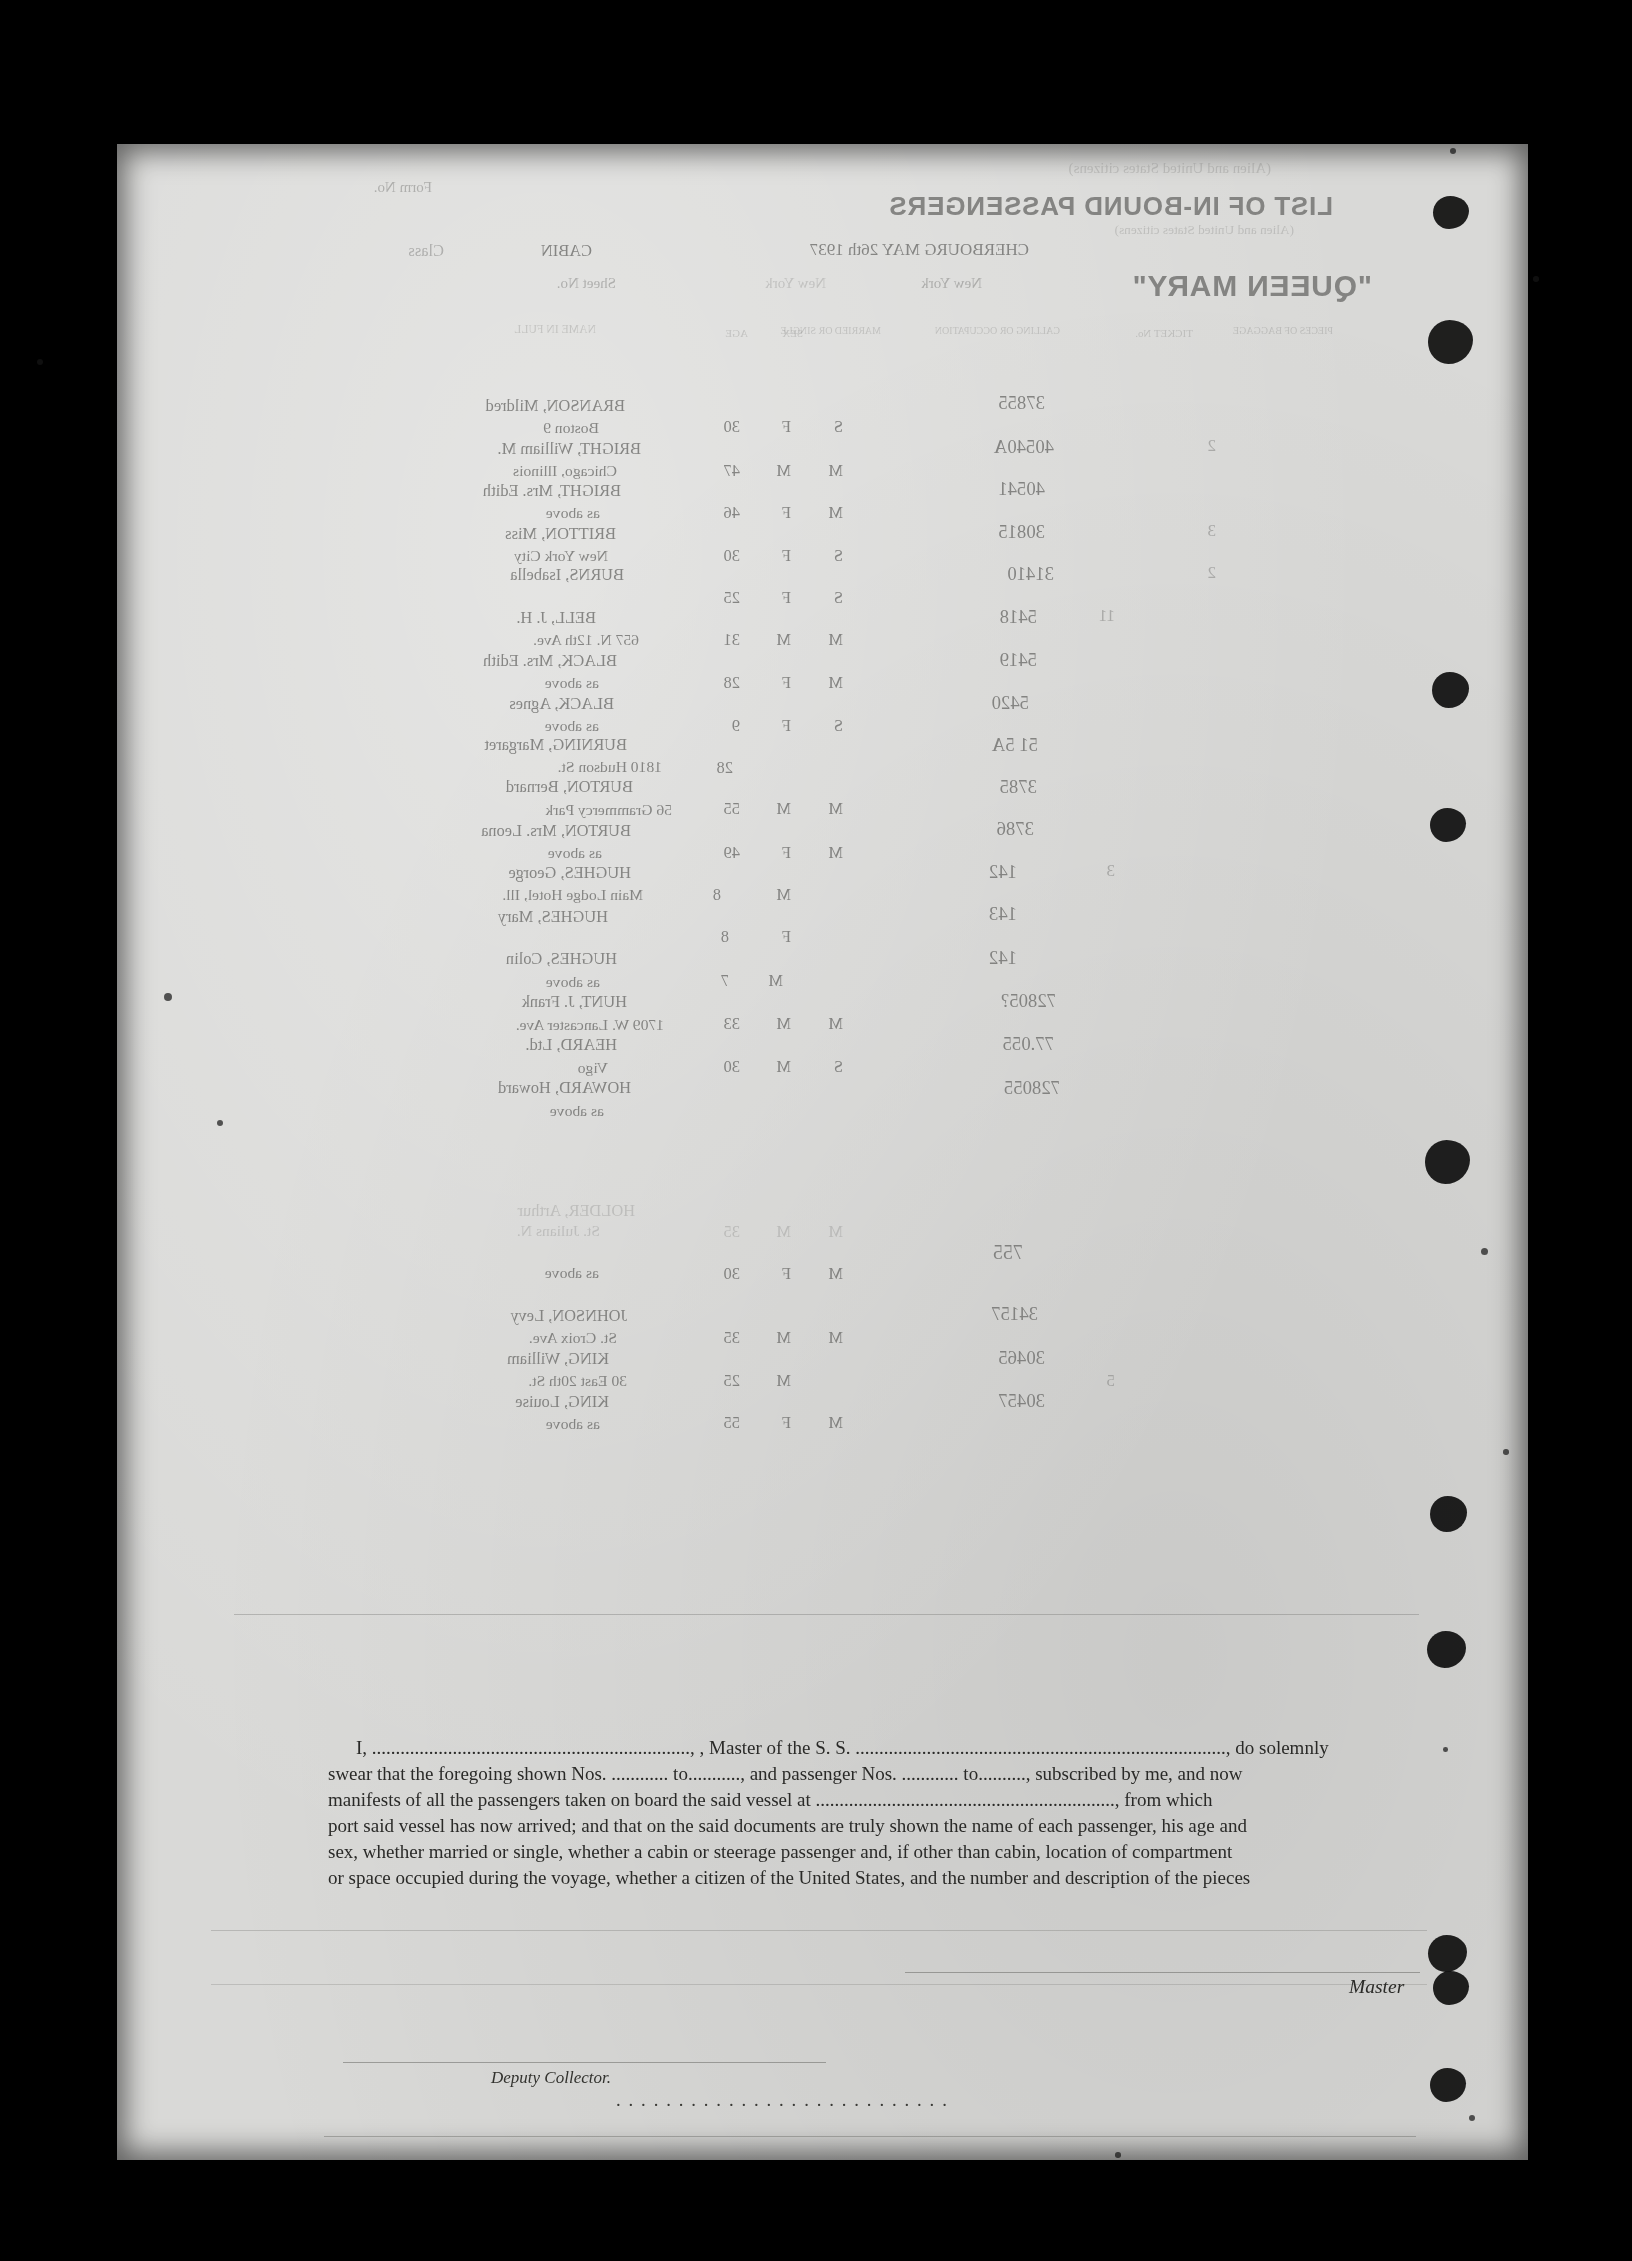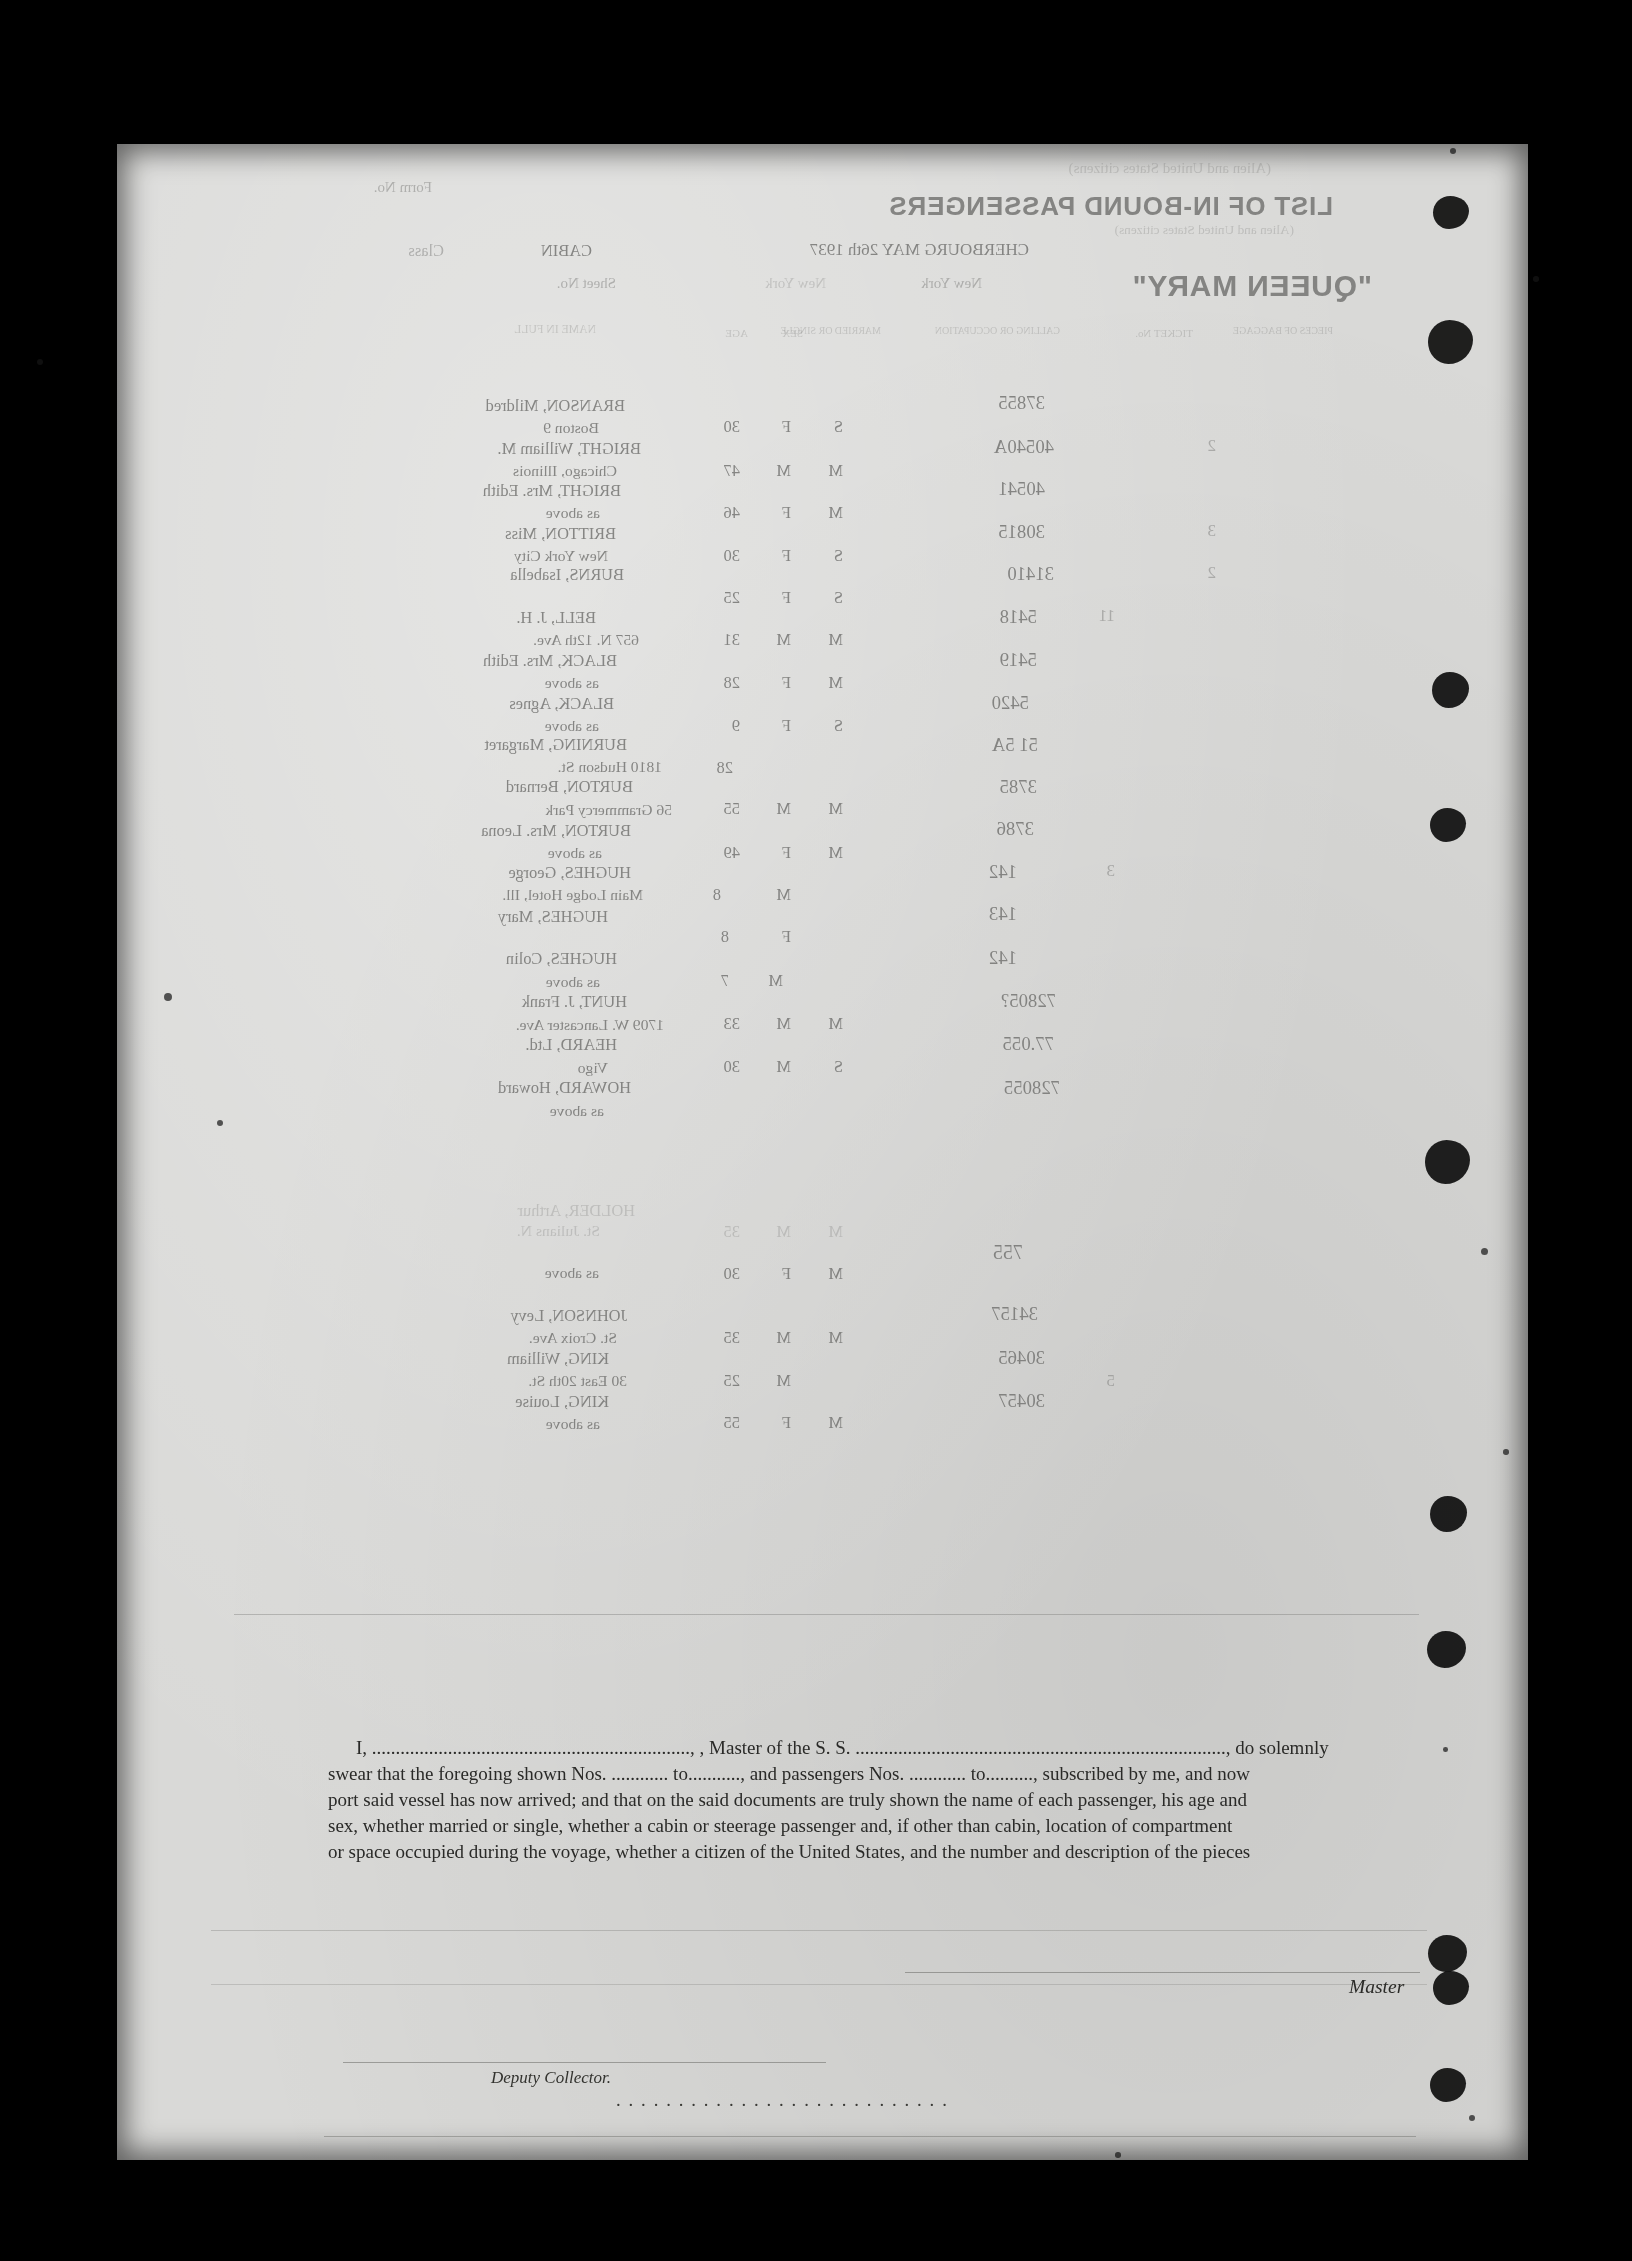--- a/index.html
+++ b/index.html
@@ -308,23 +308,27 @@
   <div id="affidavit">
     <p>
       <span class="indent"></span><span>I,</span>
       <span class="dots">...................................................................,</span>
       <span>, Master of the S. S.</span>
       <span class="dots">..............................................................................</span><span>, do solemnly</span>
     </p>
     <p>
       <span>swear that the foregoing shown Nos.</span>
       <span class="dots">............</span>
-      <span>to</span><span class="dots">...........</span><span>, and passengers Nos.</span>
+      <span>to</span><span class="dots">...........</span><span>, and passenger Nos.</span>
       <span class="dots">............</span>
       <span>to</span><span class="dots">..........</span><span>, subscribed by me, and now</span>
+    </p>
+    <p>
+      <span>manifests of all the passengers taken on board the said vessel at</span>
+      <span class="dots">...............................................................</span><span>, from which</span>
     </p>
     <p>port said vessel has now arrived; and that on the said documents are truly shown the name of each passenger, his age and</p>
     <p>sex, whether married or single, whether a cabin or steerage passenger and, if other than cabin, location of compartment</p>
     <p>or space occupied during the voyage, whether a citizen of the United States, and the number and description of the pieces</p>
   </div>
 
 
   <div class="hline" style="left:788px; top:1828px; width:515px; opacity:.55;"></div>
   <div class="master-label" style="left:1232px; top:1832px;">Master</div>
 

